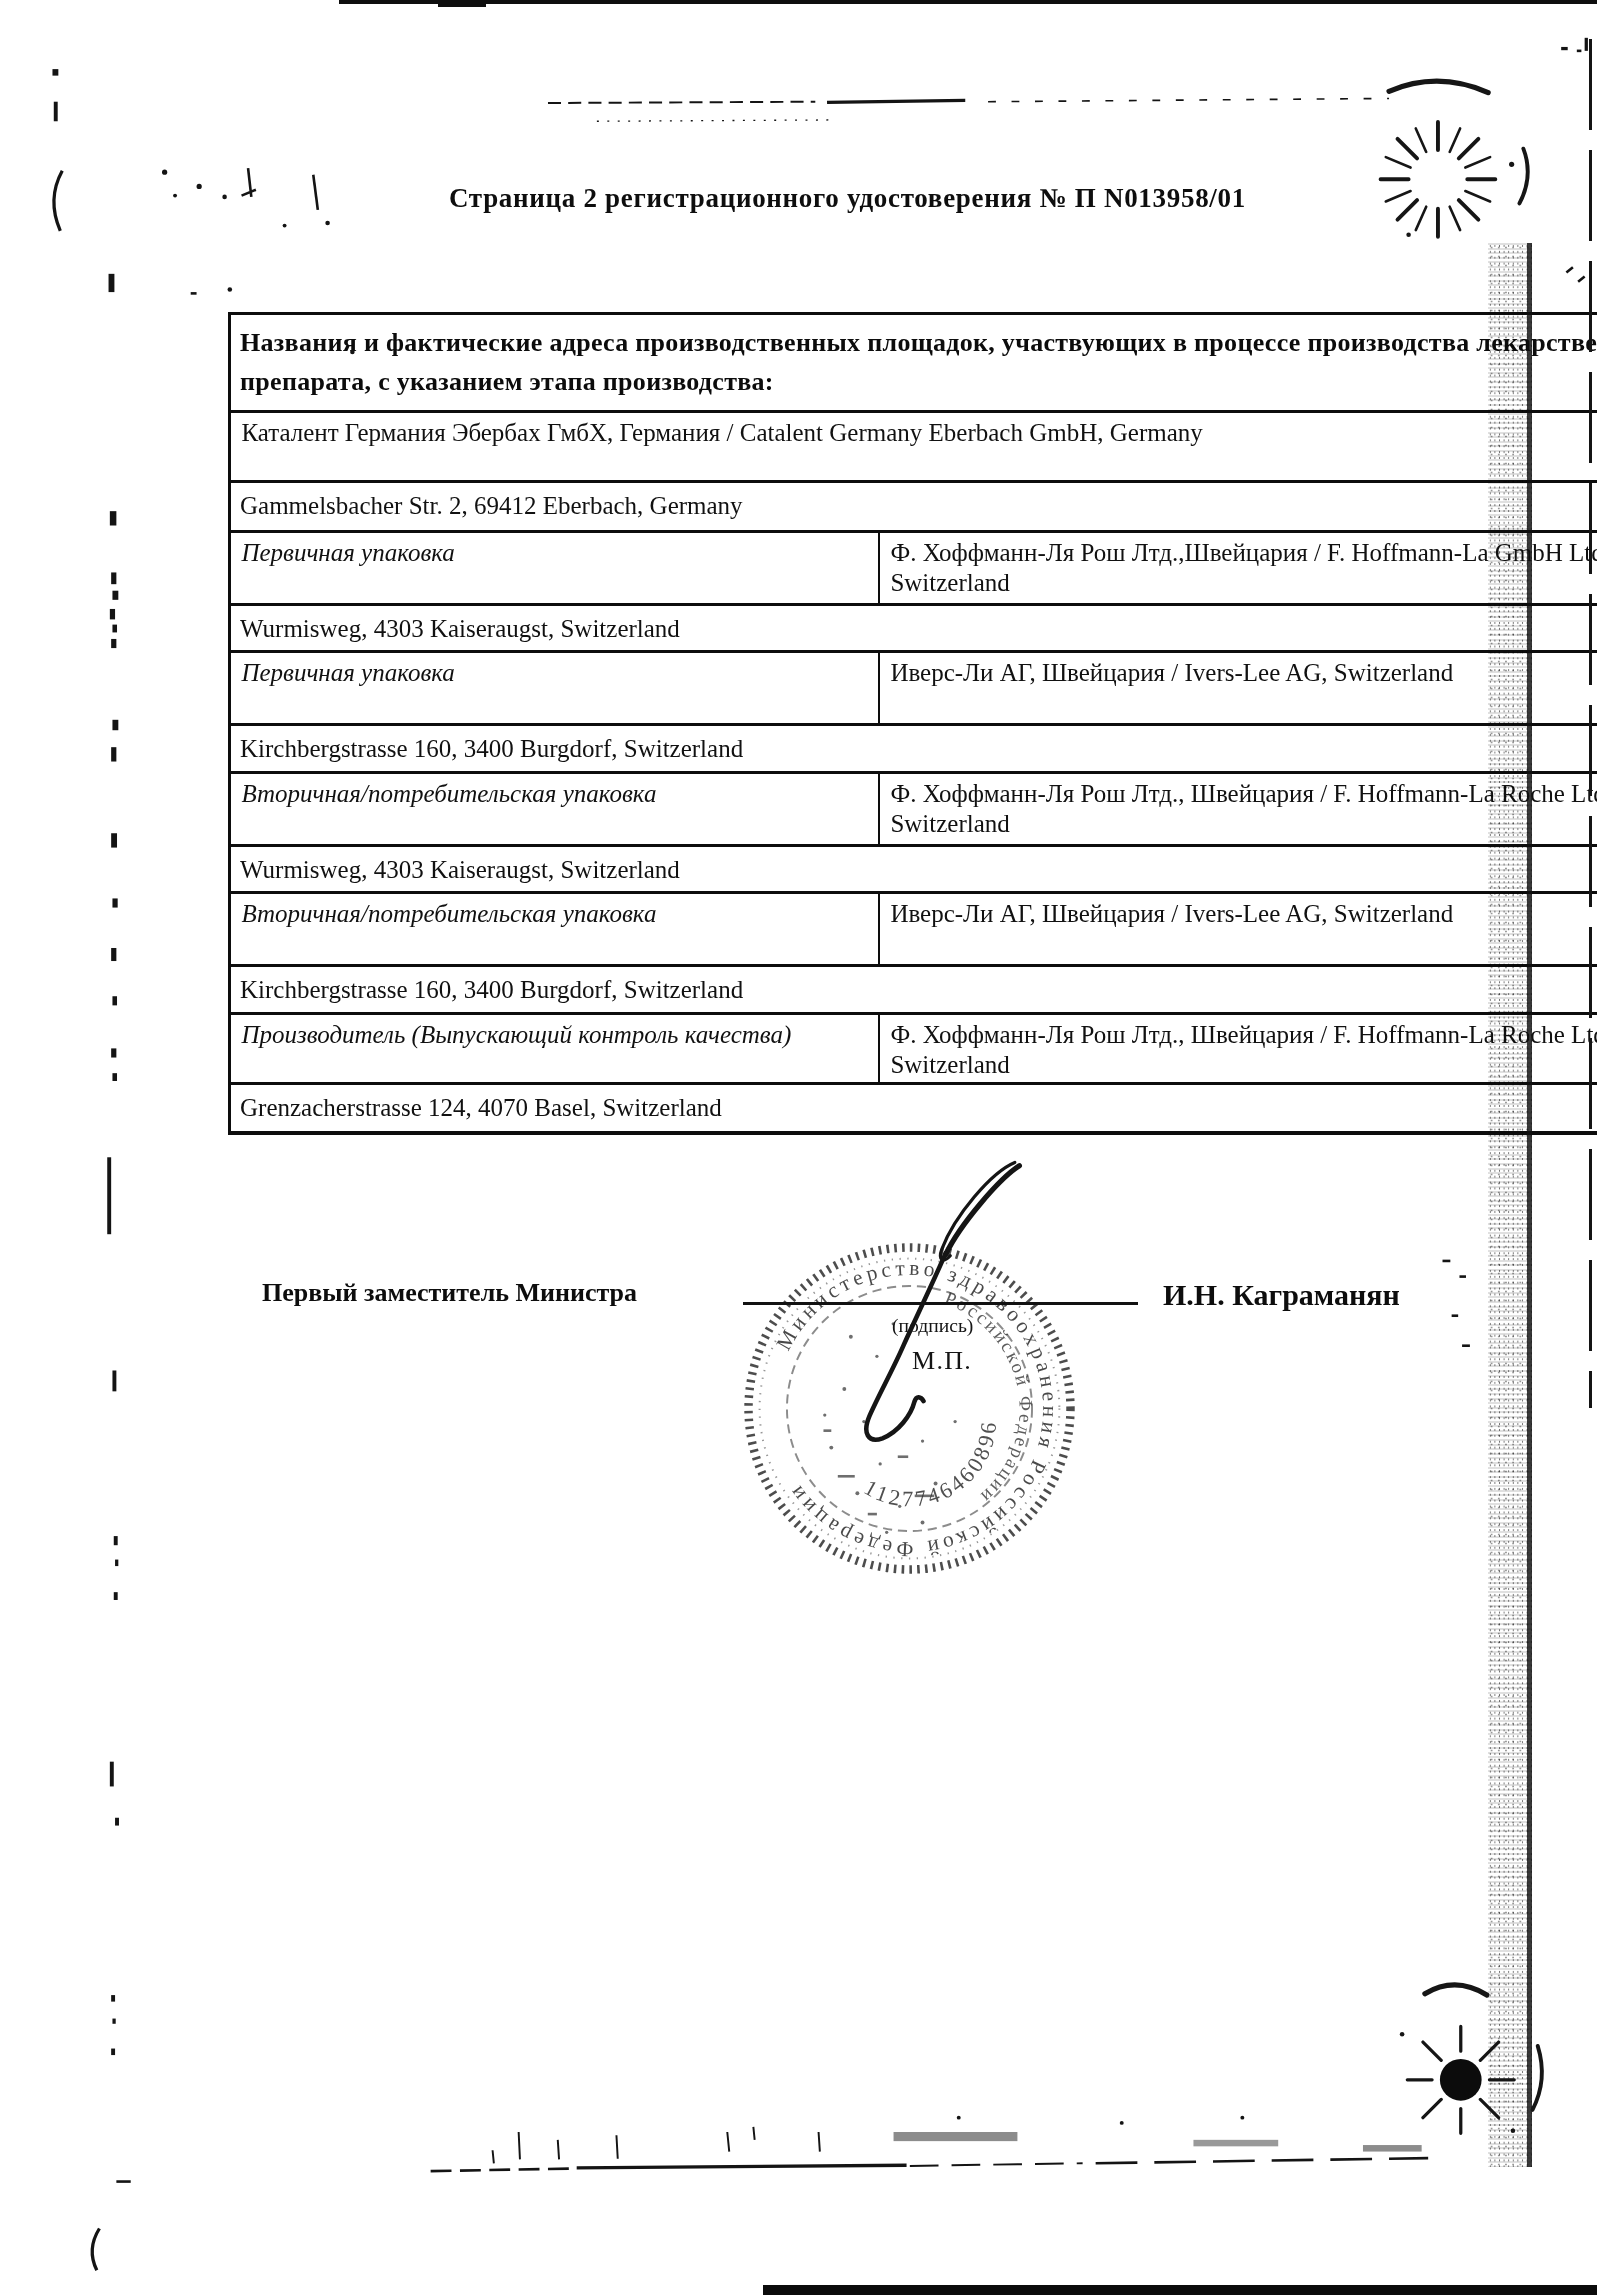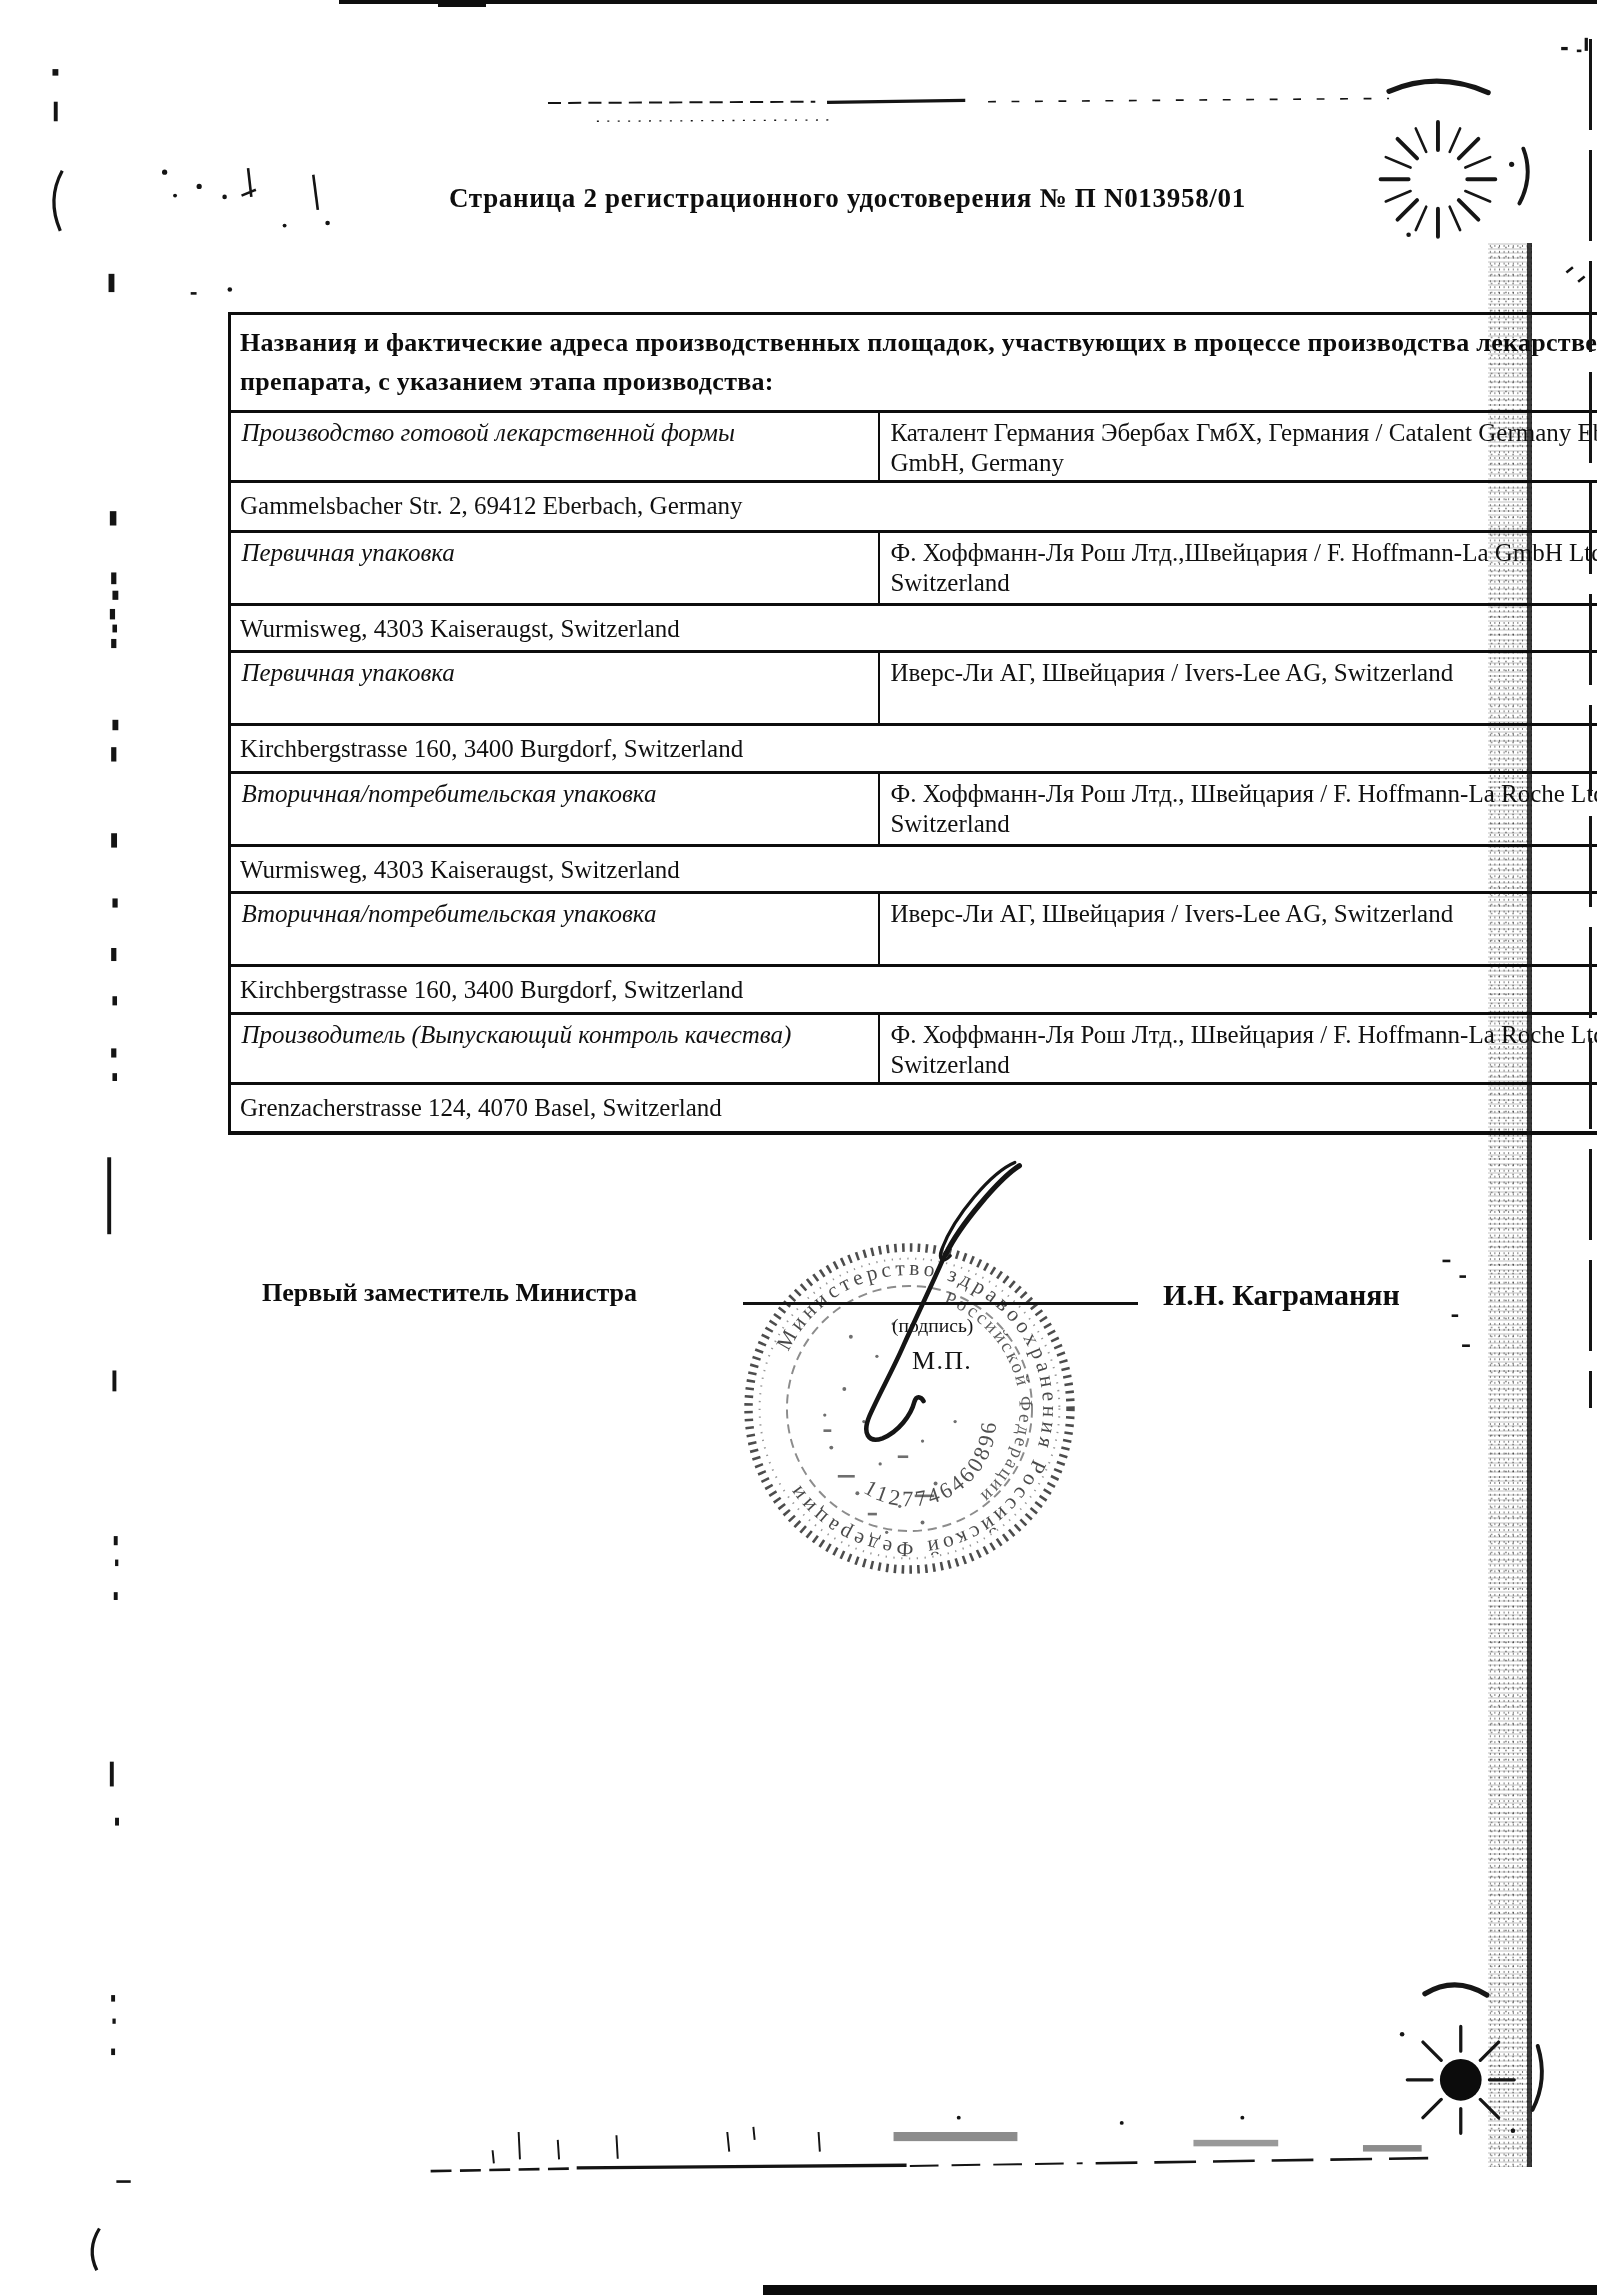--- a/index.html
+++ b/index.html
@@ -163,21 +163,20 @@
     </g>
   </svg>
 
   <div class="doc-title">Страница  2 регистрационного удостоверения № П N013958/01</div>
 
   <div class="man-table">
     <div class="t-row" style="height:98px">
       <div class="t-head">Названия и фактические адреса производственных площадок, участвующих в процессе производства лекарственного препарата, с указанием этапа производства:</div>
     </div>
     <div class="t-row" style="height:70px">
-      <div class="cell left">Производство готовой лекарственной формы</div>
       <div class="cell right">Каталент Германия Эбербах ГмбХ, Германия / Catalent Germany Eberbach GmbH, Germany</div>
     </div>
     <div class="t-row" style="height:50px">
       <div class="cell addr">Gammelsbacher Str. 2, 69412 Eberbach, Germany</div>
     </div>
     <div class="t-row" style="height:73px">
       <div class="cell left">Первичная упаковка</div>
       <div class="cell right">Ф. Хоффманн-Ля Рош Лтд.,Швейцария / F. Hoffmann-La GmbH Ltd., Switzerland</div>
     </div>
     <div class="t-row" style="height:47px">

